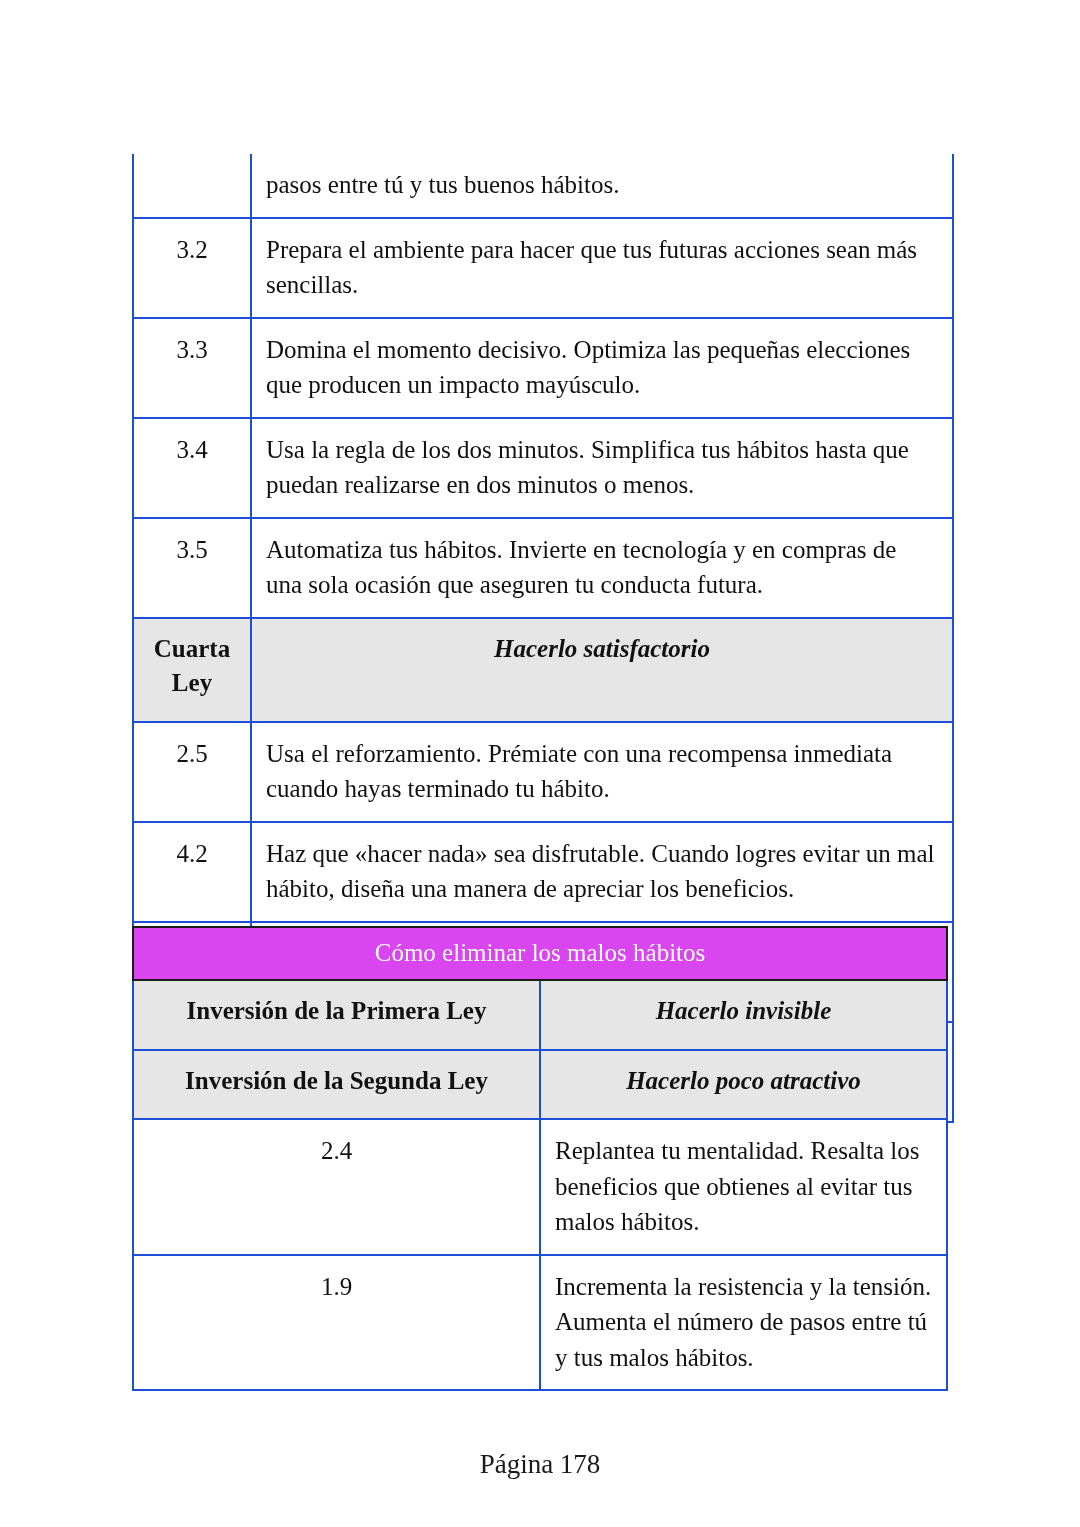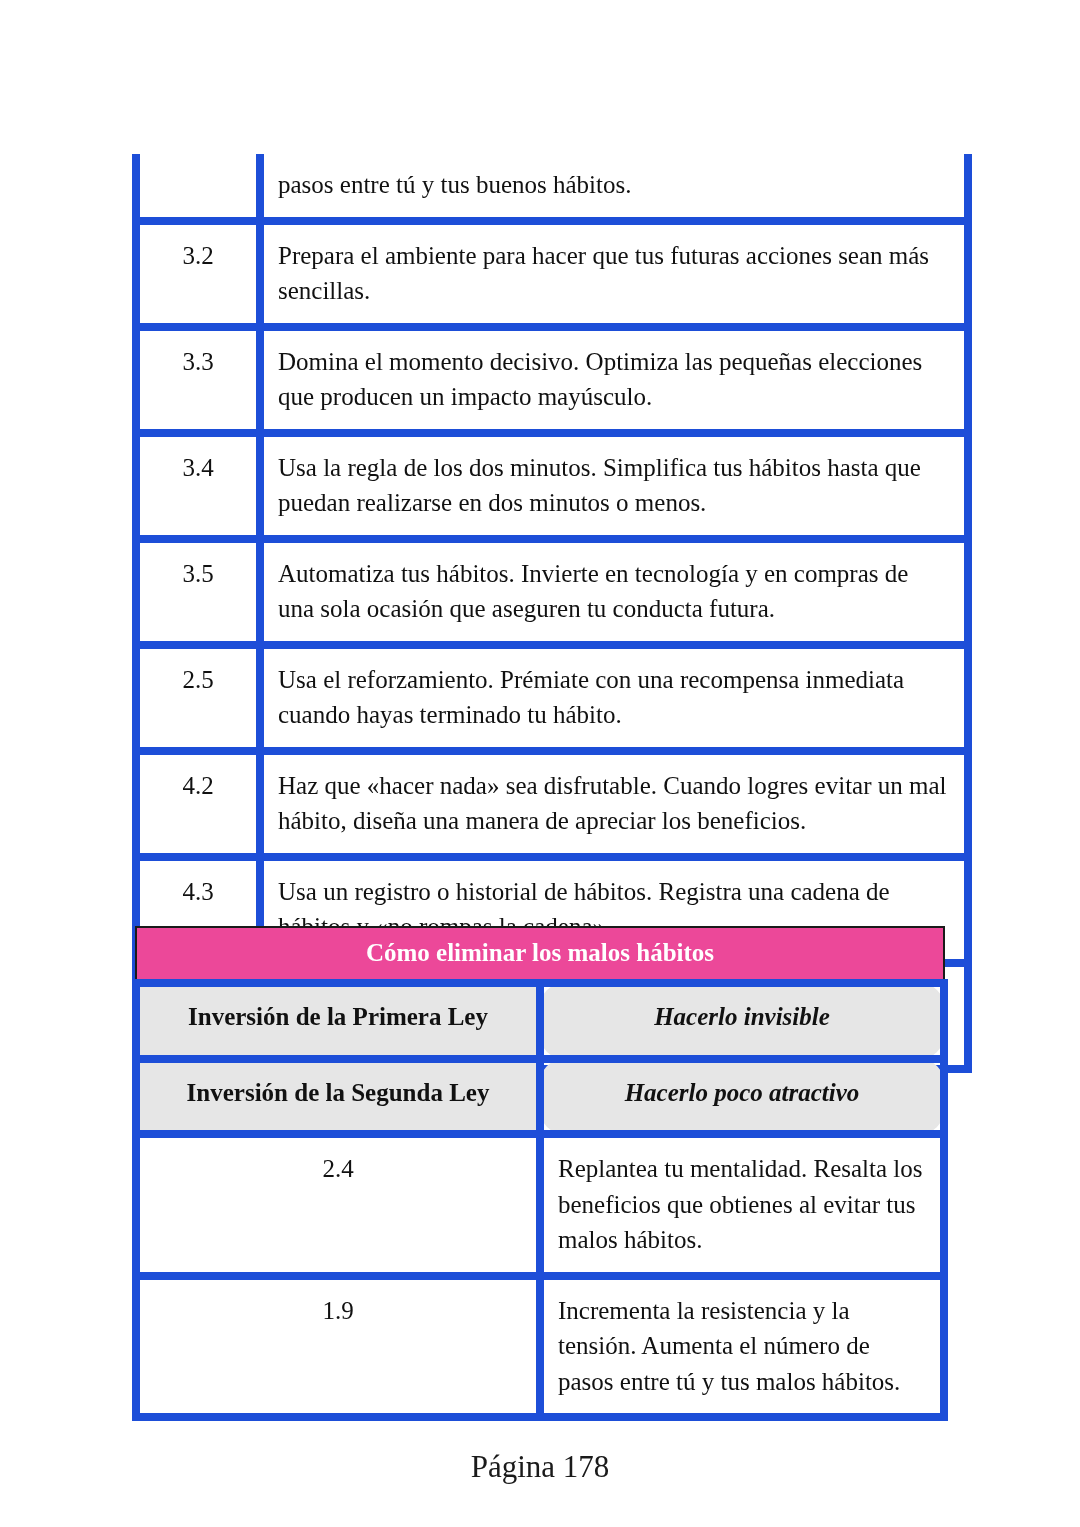--- a/index.html
+++ b/index.html
@@ -24,41 +24,41 @@
     margin-top: 26px;
   }
 
   
   .tbl {
     position: absolute;
     border-collapse: collapse;
     table-layout: fixed;
   }
   .tbl td {
-    border: 8px solid #1d4ed8;
+    border: 2px solid #1d4ed8;
     vertical-align: top;
     padding: 0;
   }
 
   #table-one {
     left: 132px;
     top: 128px;
     width: 816px;
   }
   #table-two {
     left: 132px;
     top: 900px;
     width: 816px;
   }
 
   
   .t1-c1 { width: 116px; }
   .t1-c2 { width: 700px; }
   .t2-c1 { width: 190px; }
-  .t2-c2 { width: 626px; border-radius: 24px; }
+  .t2-c2 { width: 626px; }
 
   
   .num {
     text-align: center;
     font-size: 25px;
     line-height: 1.42;
     padding: 13px 6px 14px 6px;
   }
   .body-txt {
     font-size: 25px;
@@ -83,41 +83,41 @@
   }
 
   .shaded { background: #e6e6e6; }
   .plain  { background: #ffffff; }
 
   
   .clip-top td { border-top: none; }
 
   
   .title-bar {
-    background: #ec4899;
+    background: #d946ef;
     color: #ffffff;
-    font-weight: bold;
+    font-weight: normal;
     font-size: 25px;
     text-align: center;
     padding: 9px 10px 11px 10px;
     line-height: 1.25;
   }
   #table-two td.title-cell {
     border: 2px solid #1a1a1a;
     padding: 0;
   }
 
   
   #page-footer {
     position: absolute;
     left: 0;
     top: 1423px;
     width: 1080px;
     text-align: center;
-    font-size: 31px;
+    font-size: 27px;
     color: #1a1a1a;
   }
 </style>
 </head>
 <body>
 
 <div class="page">
 
   <table class="tbl" id="table-one">
     <tbody>
@@ -155,20 +155,28 @@
       </tr>
       <tr>
         <td class="t1-c1 plain">
             <div class="num">3.5</div>
           </td>
         <td class="t1-c2 plain">
             <div class="body-txt">Automatiza tus hábitos. Invierte en tecnología y en compras de una sola ocasión que aseguren tu conducta futura.</div>
           </td>
       </tr>
       <tr>
+        <td class="t1-c1 shaded">
+            <div class="lawname">Cuarta Ley</div>
+          </td>
+        <td class="t1-c2 shaded">
+            <div class="lawhead">Hacerlo satisfactorio</div>
+          </td>
+      </tr>
+      <tr>
         <td class="t1-c1 plain">
             <div class="num">2.5</div>
           </td>
         <td class="t1-c2 plain">
             <div class="body-txt">Usa el reforzamiento. Prémiate con una recompensa inmediata cuando hayas terminado tu hábito.</div>
           </td>
       </tr>
       <tr>
         <td class="t1-c1 plain">
             <div class="num">4.2</div>

